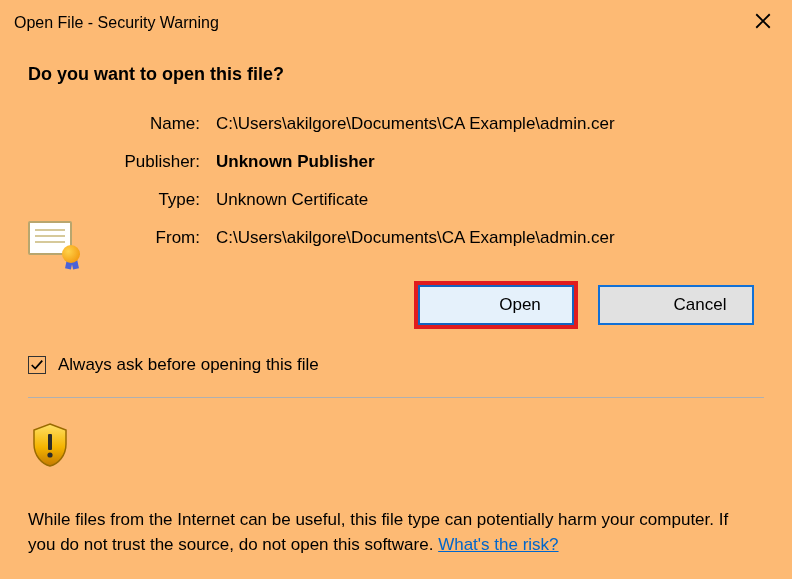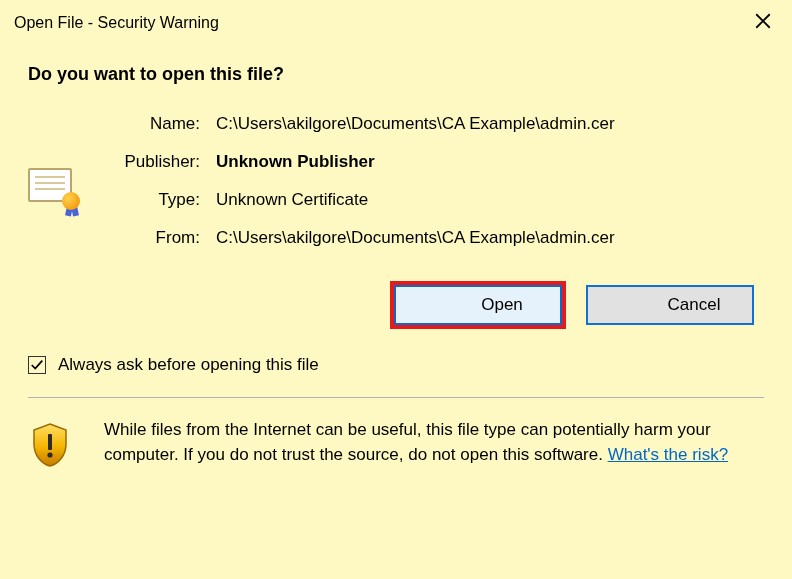--- a/index.html
+++ b/index.html
@@ -10,21 +10,21 @@
     body {
       font-family: "Segoe UI", Tahoma, sans-serif;
       background: #f0f0f0;
       width: 792px;
       height: 579px;
       overflow: hidden;
     }
     .window {
       width: 100%;
       height: 100%;
-      background: #fef9c3;
+      background: #fdba74;
       position: relative;
     }
     .titlebar {
       display: flex;
       justify-content: space-between;
       align-items: center;
       padding: 8px 14px 8px 14px;
       height: 46px;
     }
     .titlebar-title {
@@ -44,21 +44,21 @@
     }
     .heading {
       font-size: 18px;
       font-weight: 600;
       color: #000;
       margin-bottom: 28px;
       margin-top: 8px;
     }
     .info-row {
       display: flex;
-      align-items: center;
+      align-items: flex-end;
       margin-top: 12px;
     }
     .cert-icon-wrap {
       width: 66px;
       padding-top: 2px;
       flex-shrink: 0;
     }
     .cert-icon {
       width: 48px;
       height: 44px;
@@ -144,21 +144,21 @@
     }
     .button-row {
       display: flex;
       justify-content: flex-end;
       gap: 24px;
       margin-top: 20px;
       margin-bottom: 30px;
       padding-right: 10px;
     }
     .btn {
-      width: 168px;
+      width: 156px;
       height: 40px;
       font-size: 17px;
       font-family: inherit;
       cursor: pointer;
       background: #e1e1e1;
       border: 2px solid #1170d6;
       display: flex;
       align-items: center;
       justify-content: center;
       padding-left: 48px;
@@ -191,22 +191,23 @@
       height: 14px;
     }
     .divider {
       border: none;
       border-top: 1px solid #b0b0b0;
       margin: 0 0 20px 0;
     }
     .warning-row {
       display: flex;
       align-items: flex-start;
-      gap: 28px;
+      gap: 36px;
       padding-right: 30px;
+      flex-direction: column;
     }
     .shield-icon-wrap {
       width: 48px;
       flex-shrink: 0;
       padding-top: 4px;
       padding-left: 2px;
     }
     .shield {
       width: 40px;
       height: 46px;

